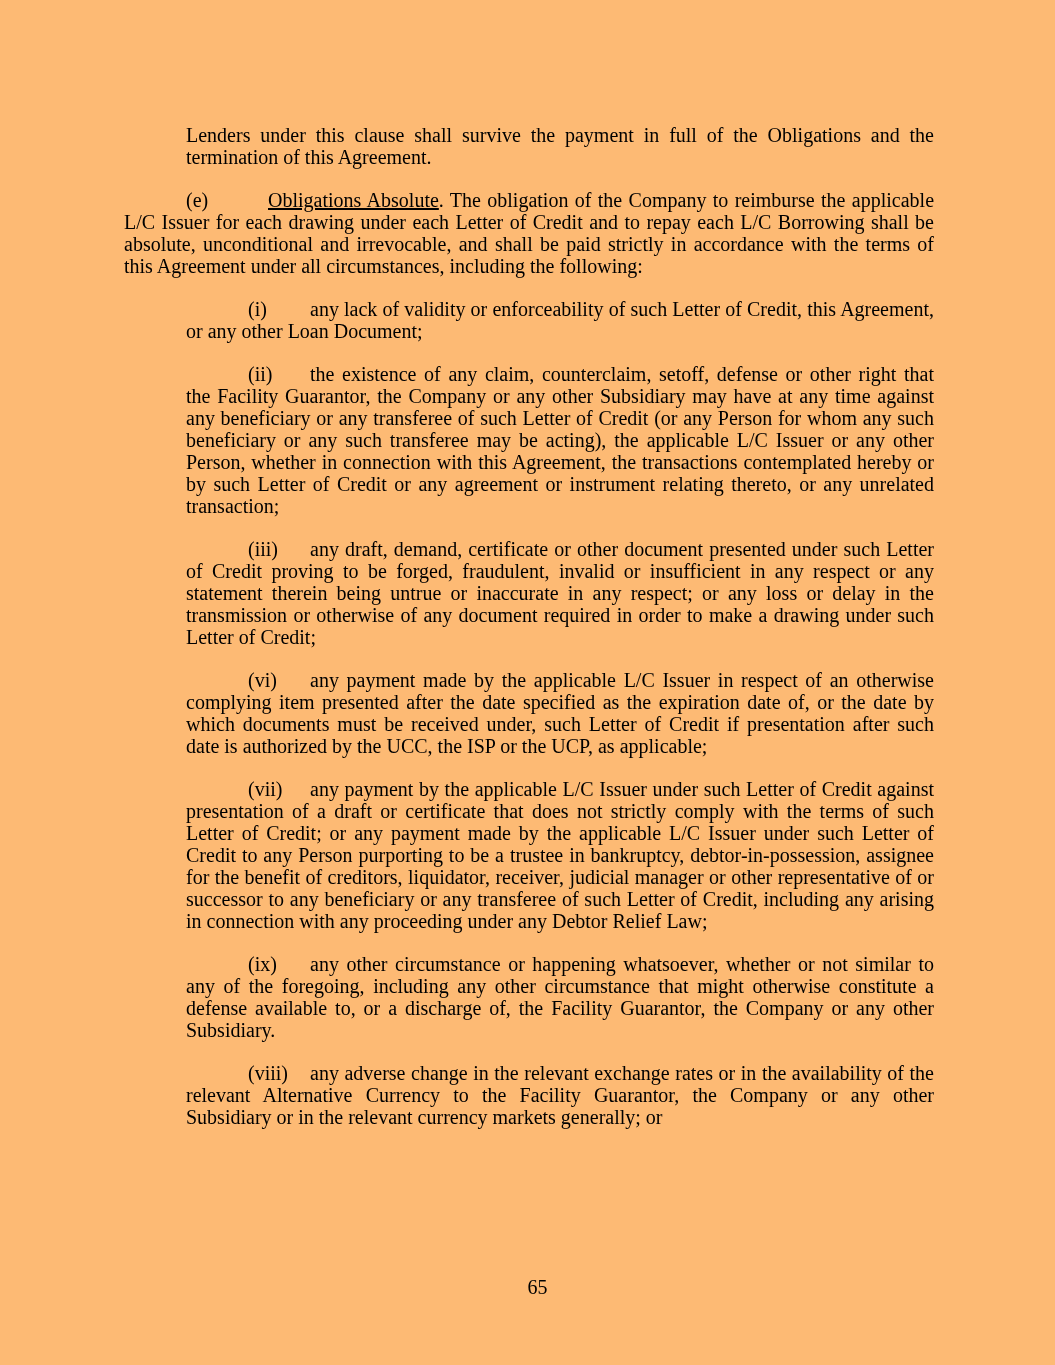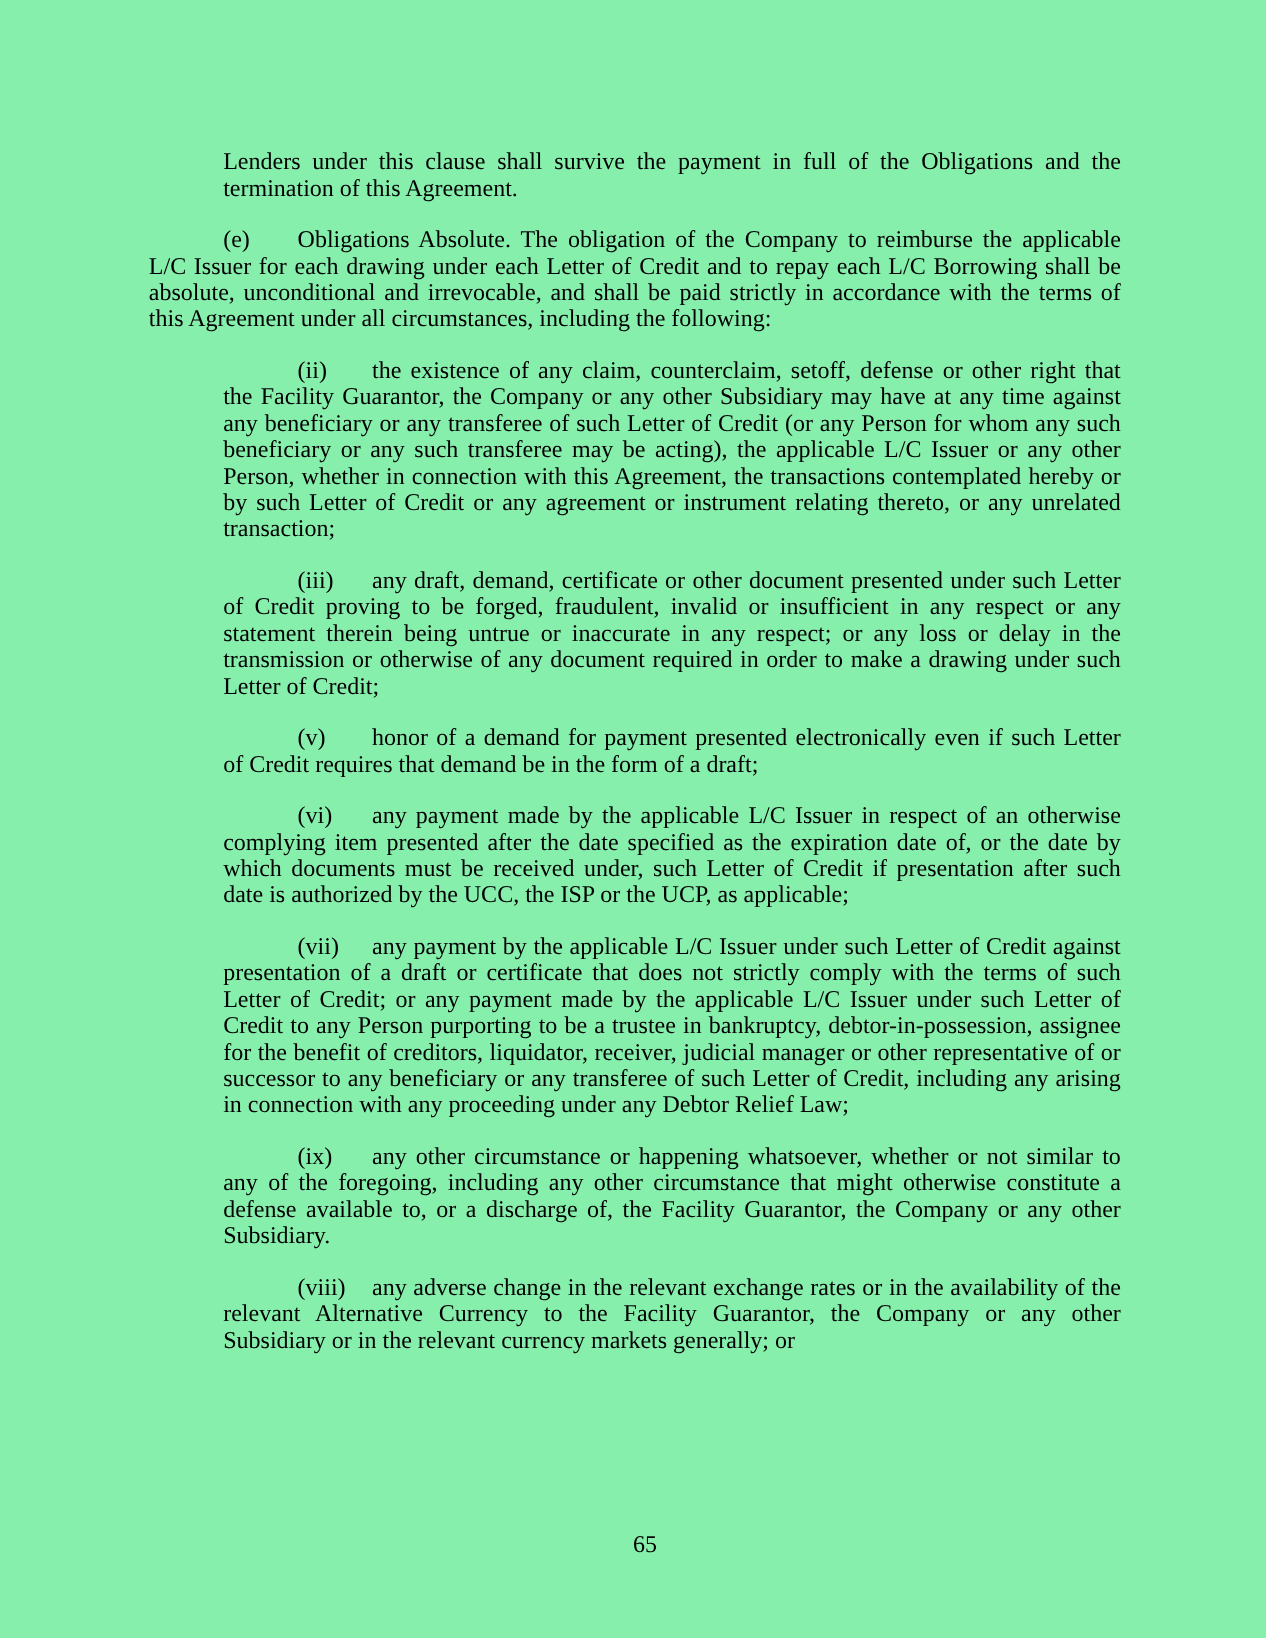--- a/index.html
+++ b/index.html
@@ -4,21 +4,21 @@
 <style>
   html, body {
     margin: 0;
     padding: 0;
     background: #ffffff;
   }
   .page {
     position: relative;
     width: 1055px;
     height: 1365px;
-    background: #86efac;
+    background: #fdba74;
     overflow: hidden;
     font-family: "Liberation Serif", "DejaVu Serif", serif;
     font-size: 20px;
     line-height: 22px;
     color: #000000;
   }
   .content {
     position: absolute;
     left: 124px;
     top: 124px;
@@ -41,46 +41,48 @@
     padding-left: 62px;
     text-indent: 62px;
   }
   
   .num {
     display: inline-block;
     width: 62px;
     text-indent: 0;
   }
   .uline {
+    text-decoration: underline;
+    margin-left: 20px;
   }
   .page-number {
     position: absolute;
     left: 10px;
     top: 1276px;
     width: 100%;
     text-align: center;
   }
 </style>
 </head>
 <body>
 
 <div class="page">
   <div class="content">
 
     <p class="para hang">Lenders under this clause shall survive the payment in full of the Obligations and the termination of this Agreement.</p>
 
     <p class="para clause"><span class="num">(e)</span><span class="uline">Obligations Absolute</span><span>. The obligation of the Company to reimburse the applicable L/C Issuer for each drawing under each Letter of Credit and to repay each L/C Borrowing shall be absolute, unconditional and irrevocable, and shall be paid strictly in accordance with the terms of this Agreement under all circumstances, including the following:</span></p>
 
+    <p class="para item"><span class="num">(i)</span><span>any lack of validity or enforceability of such Letter of Credit, this Agreement, or any other Loan Document;</span></p>
 
     <p class="para item"><span class="num">(ii)</span><span>the existence of any claim, counterclaim, setoff, defense or other right that the Facility Guarantor, the Company or any other Subsidiary may have at any time against any beneficiary or any transferee of such Letter of Credit (or any Person for whom any such beneficiary or any such transferee may be acting), the applicable L/C Issuer or any other Person, whether in connection with this Agreement, the transactions contemplated hereby or by such Letter of Credit or any agreement or instrument relating thereto, or any unrelated transaction;</span></p>
 
     <p class="para item"><span class="num">(iii)</span><span>any draft, demand, certificate or other document presented under such Letter of Credit proving to be forged, fraudulent, invalid or insufficient in any respect or any statement therein being untrue or inaccurate in any respect; or any loss or delay in the transmission or otherwise of any document required in order to make a drawing under such Letter of Credit;</span></p>
 
 
-    <p class="para item"><span class="num">(v)</span><span>honor of a demand for payment presented electronically even if such Letter of Credit requires that demand be in the form of a draft;</span></p>
 
     <p class="para item"><span class="num">(vi)</span><span>any payment made by the applicable L/C Issuer in respect of an otherwise complying item presented after the date specified as the expiration date of, or the date by which documents must be received under, such Letter of Credit if presentation after such date is authorized by the UCC, the ISP or the UCP, as applicable;</span></p>
 
     <p class="para item"><span class="num">(vii)</span><span>any payment by the applicable L/C Issuer under such Letter of Credit against presentation of a draft or certificate that does not strictly comply with the terms of such Letter of Credit; or any payment made by the applicable L/C Issuer under such Letter of Credit to any Person purporting to be a trustee in bankruptcy, debtor-in-possession, assignee for the benefit of creditors, liquidator, receiver, judicial manager or other representative of or successor to any beneficiary or any transferee of such Letter of Credit, including any arising in connection with any proceeding under any Debtor Relief Law;</span></p>
 
     <p class="para item"><span class="num">(ix)</span><span>any other circumstance or happening whatsoever, whether or not similar to any of the foregoing, including any other circumstance that might otherwise constitute a defense available to, or a discharge of, the Facility Guarantor, the Company or any other Subsidiary.</span></p>
 
     <p class="para item"><span class="num">(viii)</span><span>any adverse change in the relevant exchange rates or in the availability of the relevant Alternative Currency to the Facility Guarantor, the Company or any other Subsidiary or in the relevant currency markets generally; or</span></p>
 
   </div>

